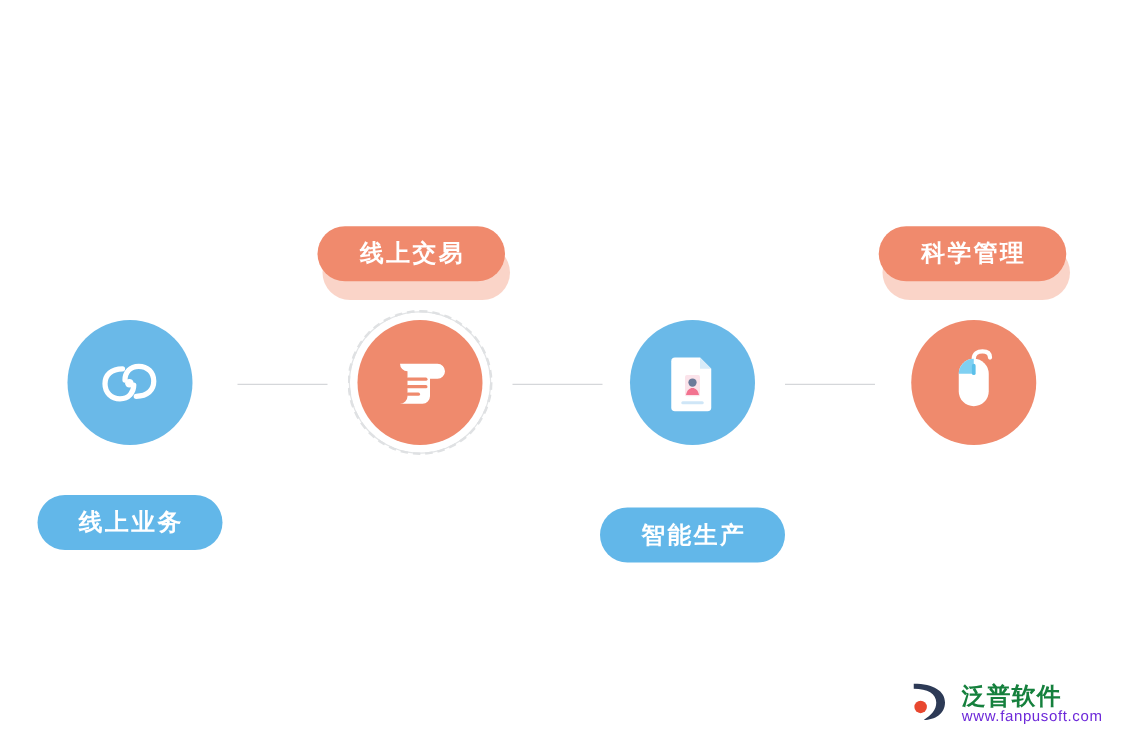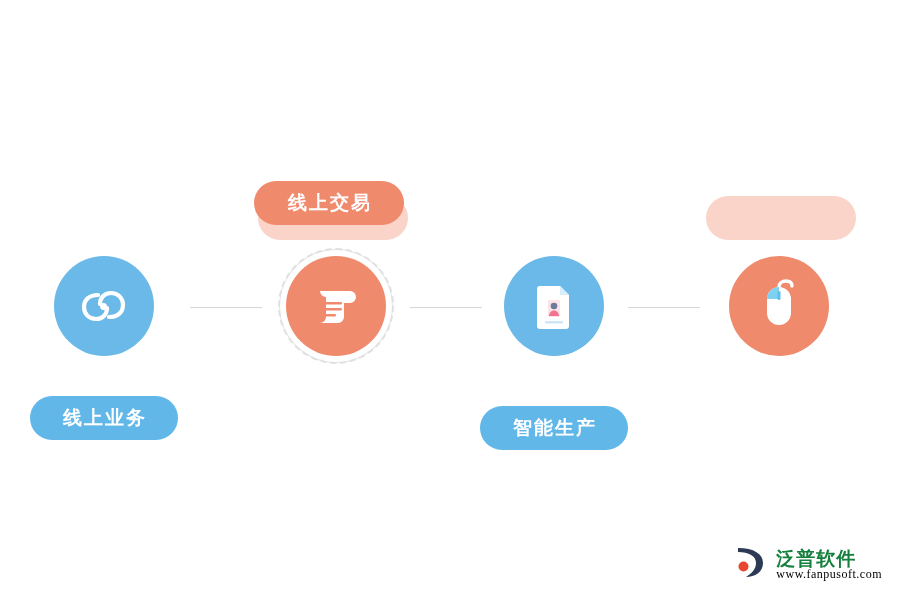--- a/index.html
+++ b/index.html
@@ -98,24 +98,23 @@
     line-height: 1;
   }
   #watermark .wm-main {
     font-size: 19px;
     font-weight: bold;
     color: #15803d;
     letter-spacing: 1px;
   }
   #watermark .wm-sub {
     font-size: 12px;
-    color: #000000;
+    color: #6d28d9;
     margin-top: 0;
     letter-spacing: .5px;
-    font-family: Liberation Serif, serif;
   }
 </style>
 </head>
 <body>
 
 <div id="stage">
 
   <div class="connector" style="left:190px; top:307px; width:72px;"></div>
   <div class="connector" style="left:410px; top:307px; width:72px;"></div>
   <div class="connector" style="left:628px; top:307px; width:72px;"></div>
@@ -175,20 +174,23 @@
   </div>
 
   <div class="pill orange" style="left:254px; top:181px; width:150px;">
     <span>线上交易</span>
   </div>
 
   <div class="pill blue" style="left:480px; top:406px; width:148px;">
     <span>智能生产</span>
   </div>
 
+  <div class="pill orange" style="left:703px; top:181px; width:150px;">
+    <span>科学管理</span>
+  </div>
 
   <div id="watermark">
     <span>
       <svg width="40" height="40" viewBox="0 0 40 40" fill="none">
         <path d="M8 6 C24 6 33 12 33 21 C33 30 25 35 16 35 C22 31 26 27 26 21 C26 14 19 10 8 10 z" fill="#2d3a56"></path>
         <circle cx="13.5" cy="24.5" r="5" fill="#e8472f"></circle>
       </svg>
     </span>
     <span class="wm-text">
       <span class="wm-main">泛普软件</span>

